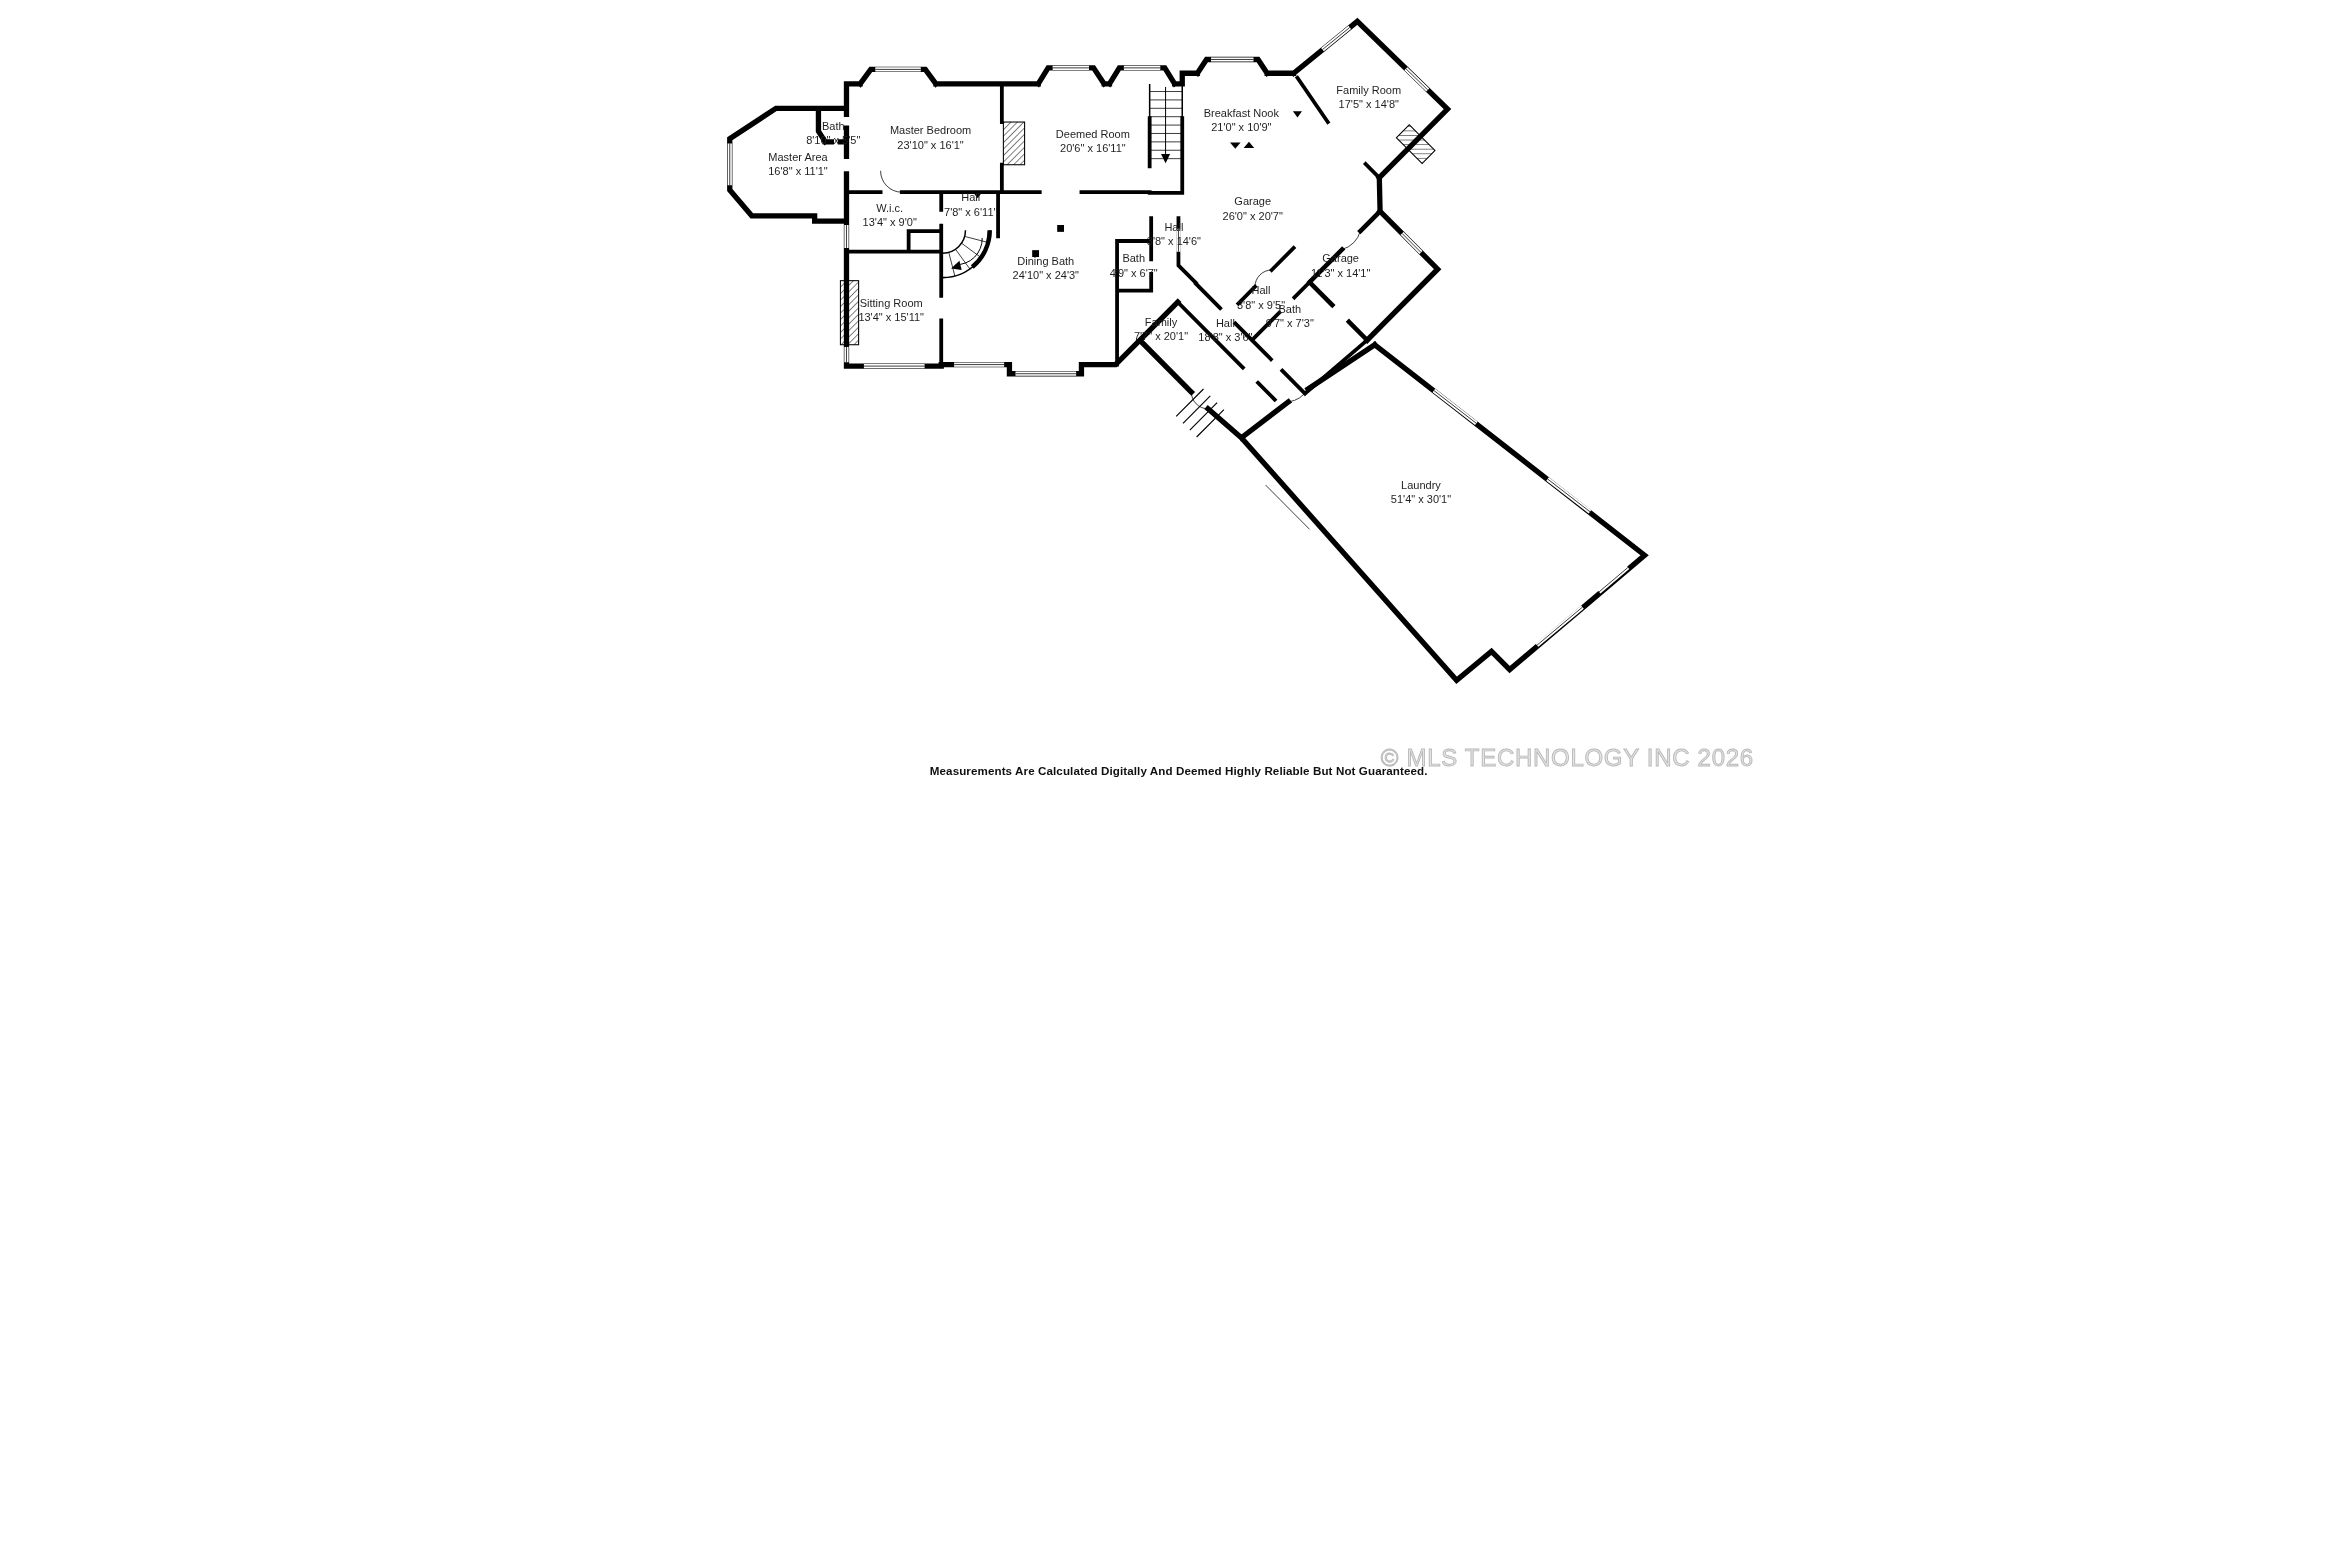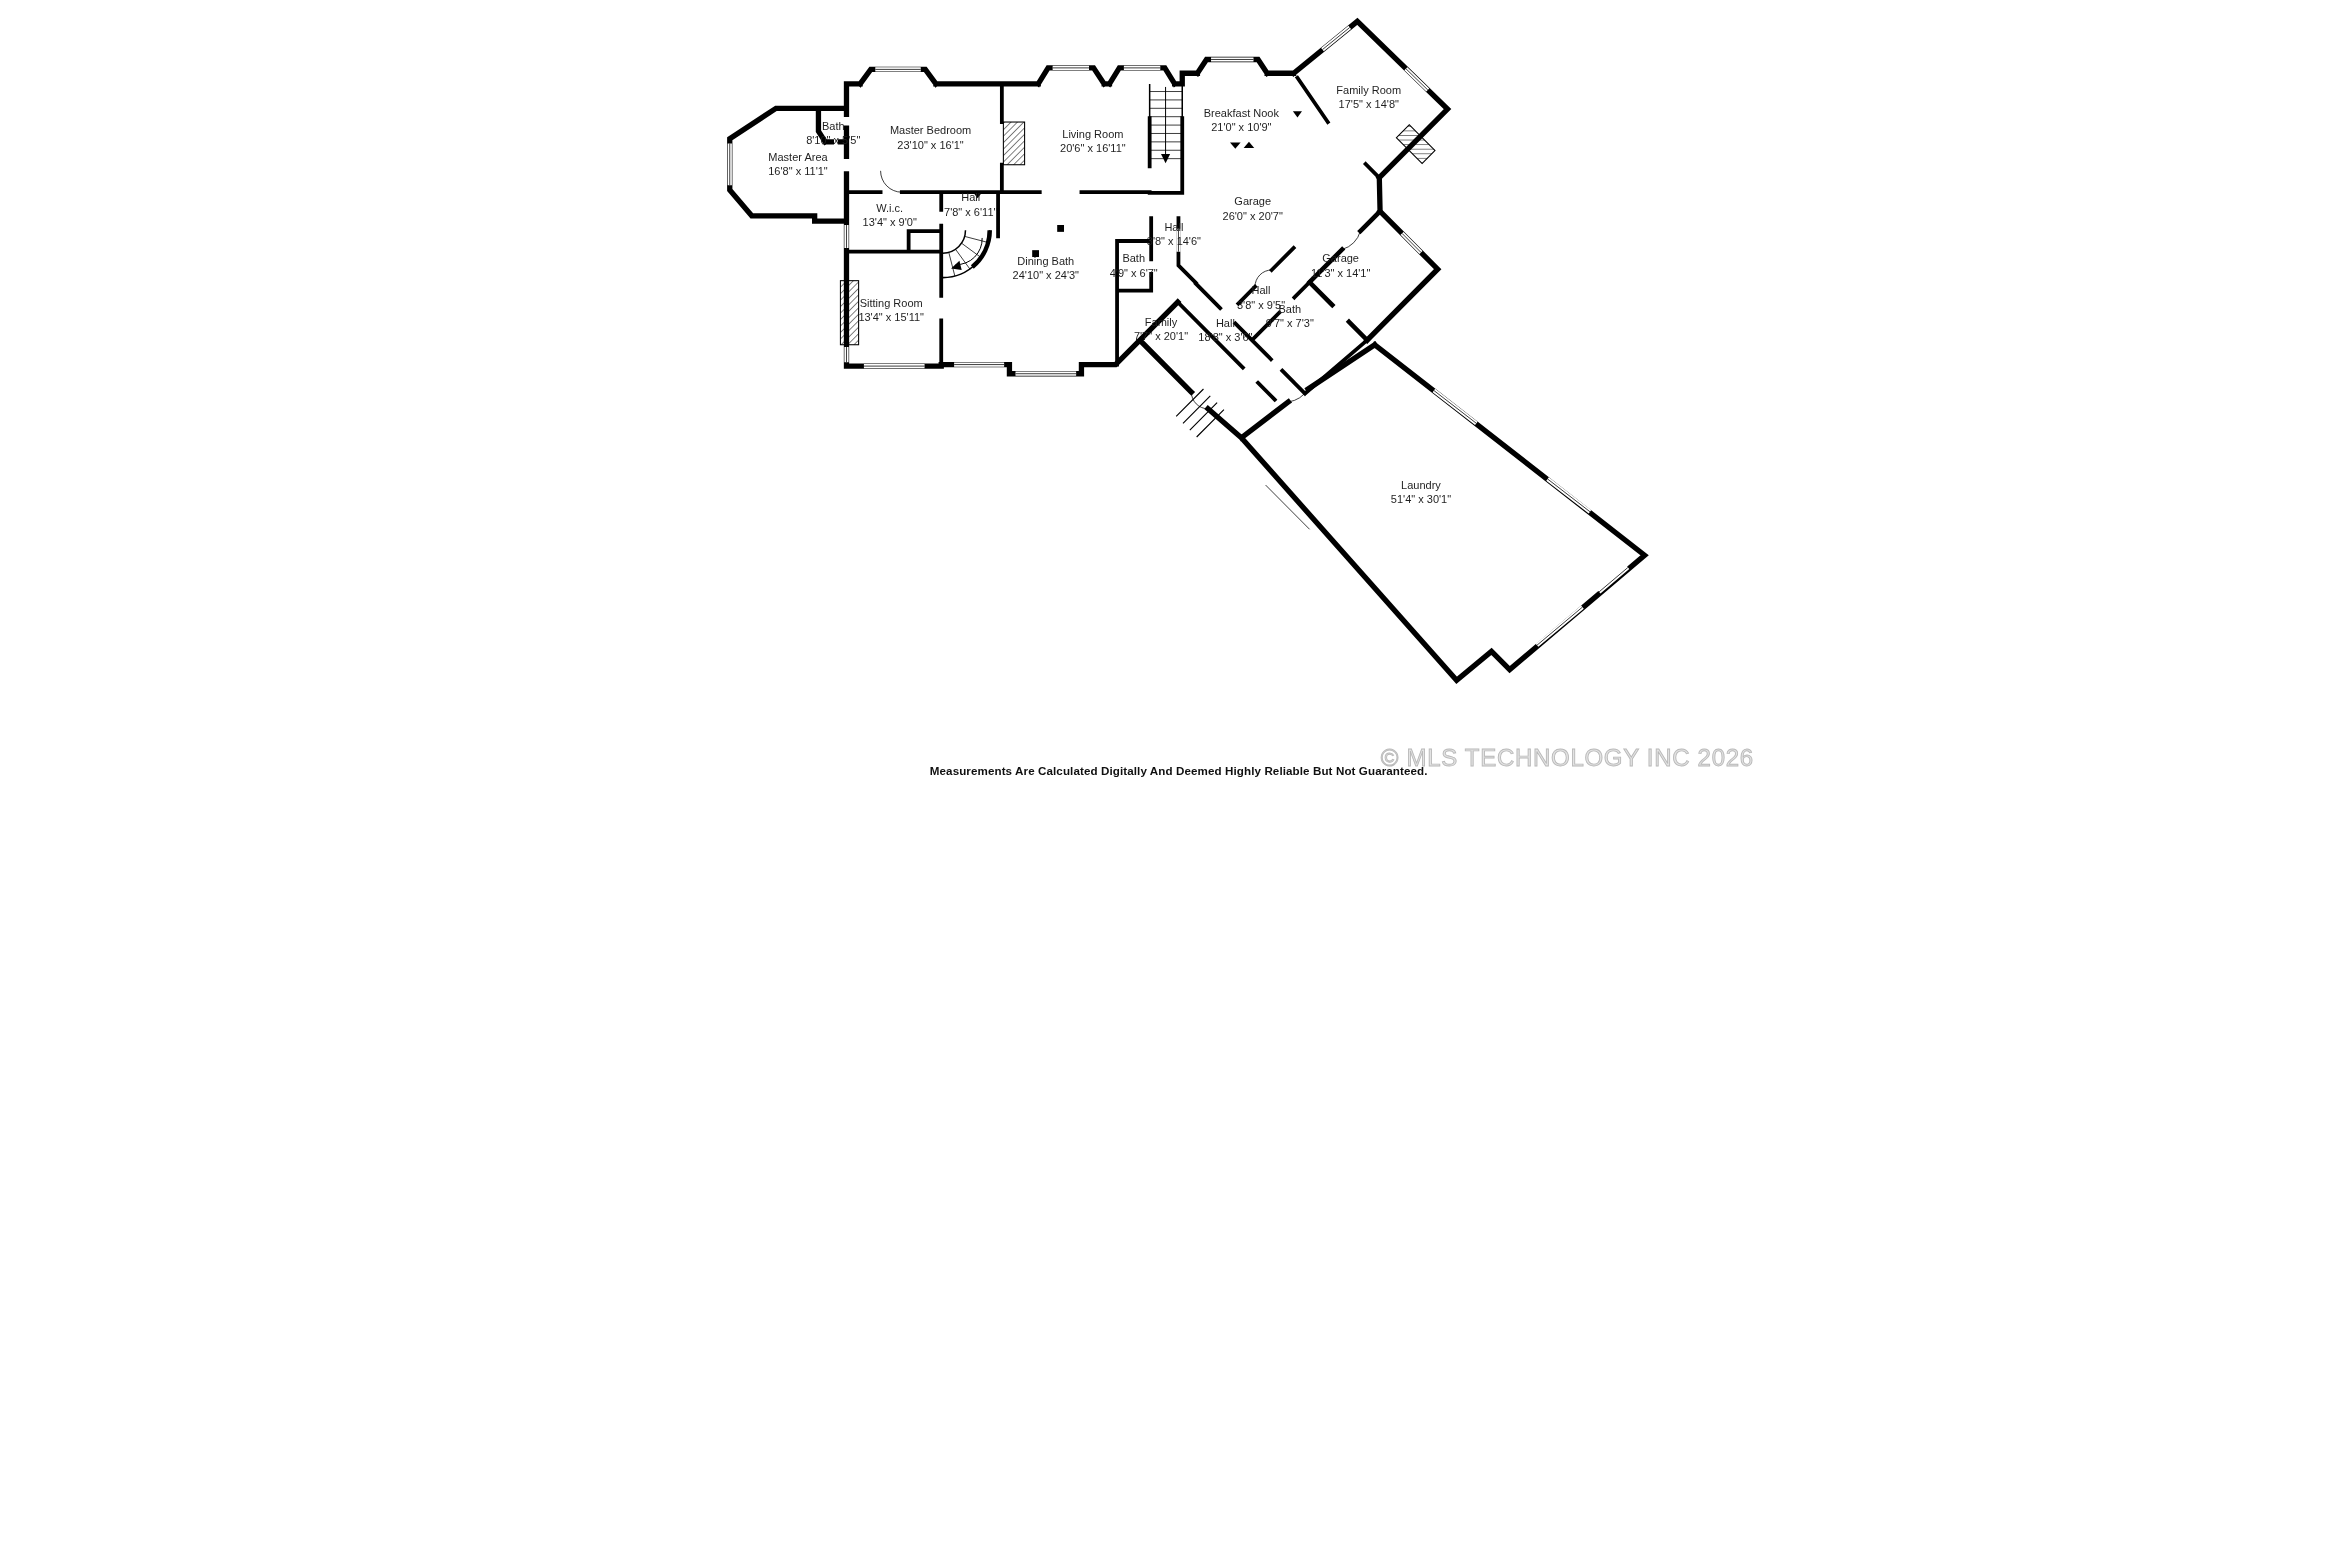--- a/index.html
+++ b/index.html
@@ -147,21 +147,21 @@
     </div>
   <div class="room-label" style="left:21.2%;top:17.0%">
       <span class="room-name">Bath</span>
       <span class="room-dims">8'10" x 5'5"</span>
     </div>
   <div class="room-label" style="left:29.51%;top:17.58%">
       <span class="room-name">Master Bedroom</span>
       <span class="room-dims">23'10" x 16'1"</span>
     </div>
   <div class="room-label" style="left:43.37%;top:18.07%">
-      <span class="room-name">Living Room</span>
+      <span class="room-name">Deemed Room</span>
       <span class="room-dims">20'6" x 16'11"</span>
     </div>
   <div class="room-label" style="left:56.05%;top:15.33%">
       <span class="room-name">Breakfast Nook</span>
       <span class="room-dims">21'0" x 10'9"</span>
     </div>
   <div class="room-label" style="left:66.93%;top:12.4%">
       <span class="room-name">Family Room</span>
       <span class="room-dims">17'5" x 14'8"</span>
     </div>

